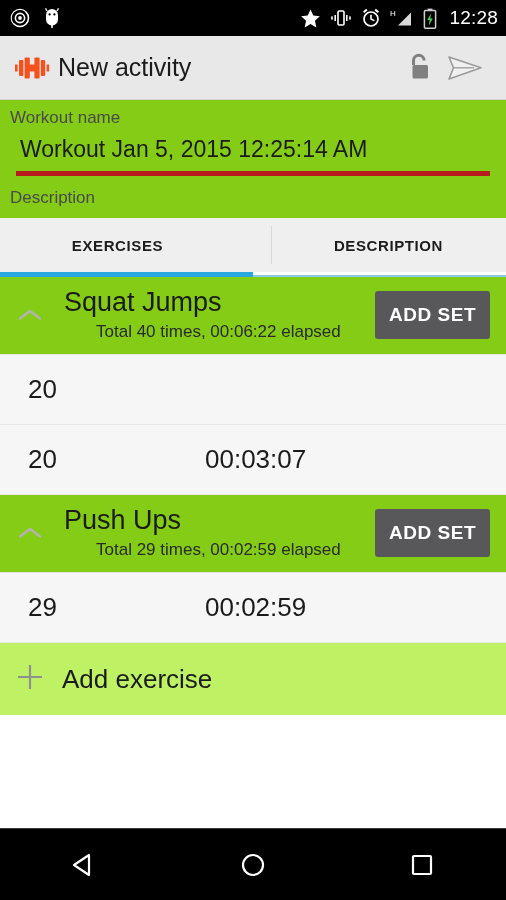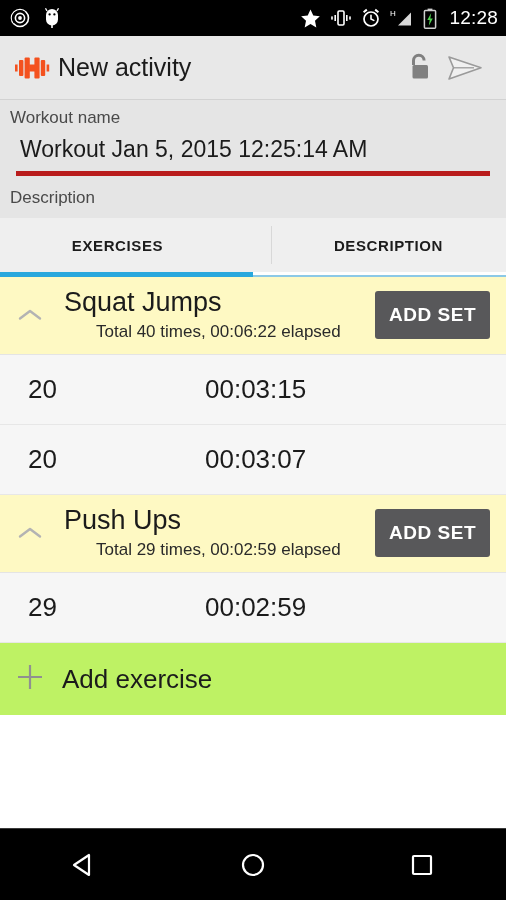--- a/index.html
+++ b/index.html
@@ -27,21 +27,21 @@
     height: 64px; background: #e8e8e8;
     display: flex; align-items: center; padding: 0 18px 0 14px;
     border-bottom: 1px solid #d2d2d2;
   }
   .app-logo { width: 36px; height: 30px; margin-right: 8px; flex: none; }
   .app-title { font-size: 25px; color: #1b1b1b; font-weight: 400; }
   .app-bar-spacer { flex: 1; }
   .appbar-btn { width: 46px; height: 46px; display: flex; align-items: center; justify-content: center; }
 
   
-  .form-area { background: #e5e5e5; padding: 6px 8px 0 8px; }
+  .form-area { background: #84cc16; padding: 6px 8px 0 8px; }
   .field-label { font-size: 17px; color: #4a4a4a; padding: 2px 0 4px 2px; }
   .name-input-wrap { padding: 0 8px; }
   .name-input {
     width: 100%; border: none; background: transparent;
     border-bottom: 5px solid #b91c1c;
     font-family: "Liberation Sans", sans-serif;
     font-size: 23px; color: #1b1b1b; padding: 4px 2px 8px 4px; outline: none;
   }
   .desc-label { font-size: 17px; color: #4a4a4a; padding: 12px 0 10px 2px; }
 
@@ -58,21 +58,21 @@
   }
   .tab-underline { display: flex; height: 5px; }
   .tab-underline .u { flex: 1; }
   .u.active { background: #29a8dd; }
   .u.inactive { background: #8cc9e6; height: 2px; align-self: flex-end; }
 
   
   .list { background: #fafafa; }
   .exercise-head {
     display: flex; align-items: center; padding: 8px 16px 10px 10px;
-    border-bottom: 1px solid #e4e4e4; background: #fef9c3; min-height: 78px;
+    border-bottom: 1px solid #e4e4e4; background: #84cc16; min-height: 78px;
   }
   .collapse-btn { width: 40px; display: flex; align-items: center; justify-content: center; flex: none; }
   .exercise-texts { flex: 1; padding-left: 14px; }
   .exercise-name { font-size: 27px; color: #1b1b1b; line-height: 1.15; }
   .exercise-sub { font-size: 17px; color: #2a2a2a; margin-top: 3px; margin-left: 32px; }
   .add-set-btn {
     background: #58585a; color: #ffffff; border: none; border-radius: 3px;
     font-family: "Liberation Sans", sans-serif;
     font-size: 19px; font-weight: bold; letter-spacing: .5px;
     padding: 13px 14px; flex: none; cursor: pointer;
@@ -225,21 +225,20 @@
         </svg>
       </div>
       <div class="exercise-texts">
         <div class="exercise-name">Squat Jumps</div>
         <div class="exercise-sub">Total 40 times, 00:06:22 elapsed</div>
       </div>
       <button class="add-set-btn">ADD SET</button>
     </div>
     <div class="set-row">
       <span class="set-reps">20</span>
-      <span class="set-time">00:03:15</span>
     </div>
     <div class="set-row">
       <span class="set-reps">20</span>
       <span class="set-time">00:03:07</span>
     </div>
 
     <div class="exercise-head">
       <div class="collapse-btn">
         <svg width="26" height="16" viewBox="0 0 26 16">
           <path d="M3 11.5 L13 4 L23 11.5" fill="none" stroke="#b3b3b3" stroke-width="2.4" stroke-linecap="round" stroke-linejoin="round"></path>

